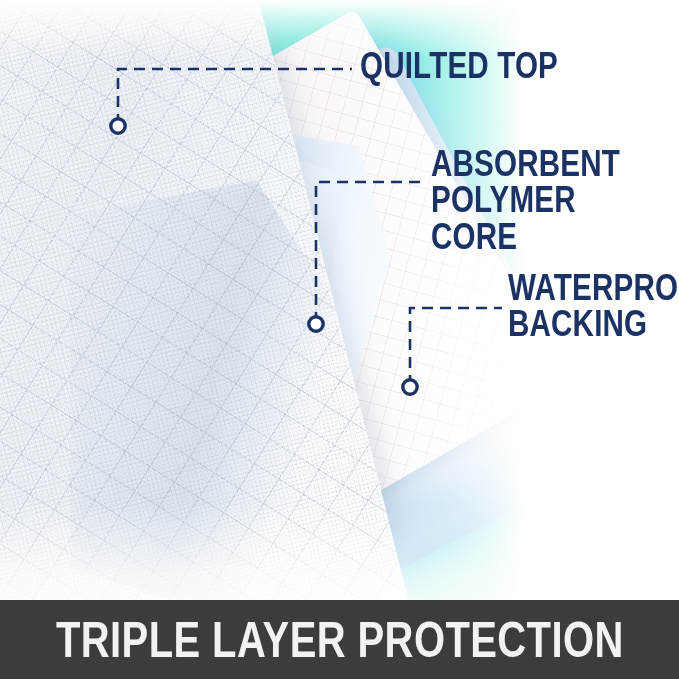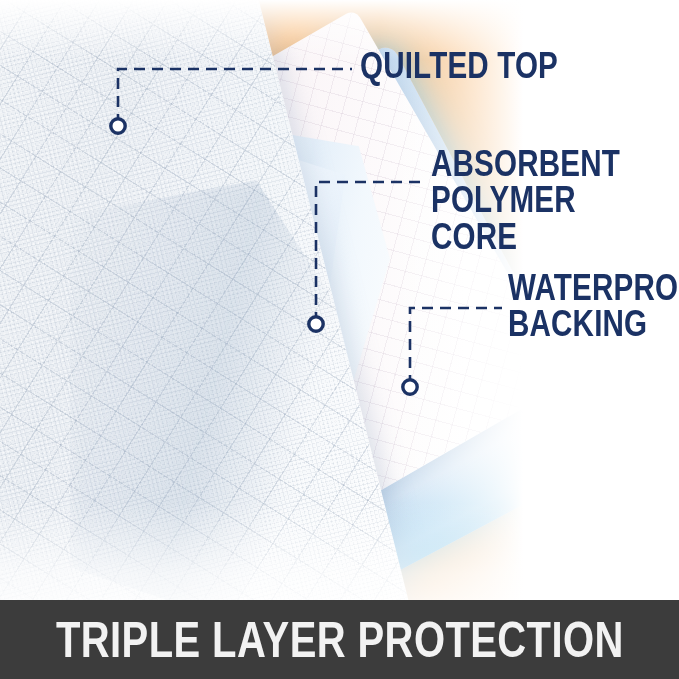--- a/index.html
+++ b/index.html
@@ -10,21 +10,21 @@
   #stage{
     position:relative;
     width:679px;height:679px;
     overflow:hidden;
     background:#ffffff;
   }
 
   
   #photo{
     position:absolute;left:0;top:0;width:679px;height:652px;
-    overflow:hidden;background:#fdba74;text-decoration:underline;
+    overflow:hidden;background:#5eead4;text-decoration:underline;
   }
 
   
   .ambient{
     position:absolute;left:-40px;top:-40px;width:560px;height:680px;
     background:radial-gradient(60% 55% at 28% 45%, rgba(222,233,244,.95) 0%, rgba(235,242,249,.65) 45%, rgba(255,255,255,0) 78%);
     filter:blur(6px);
   }
 
   

